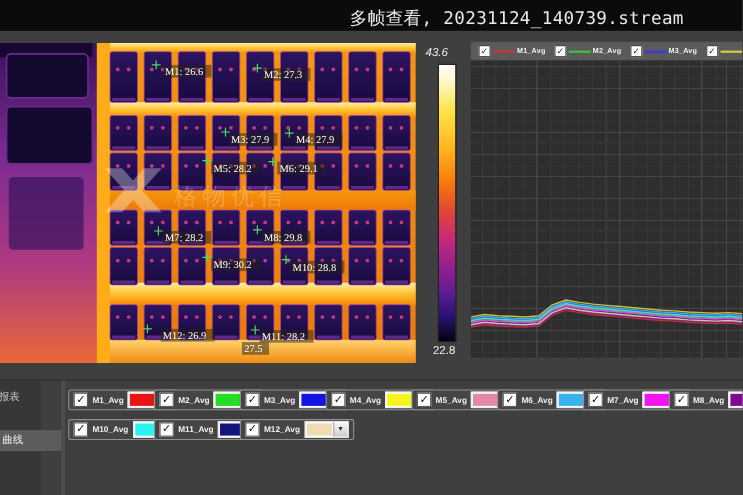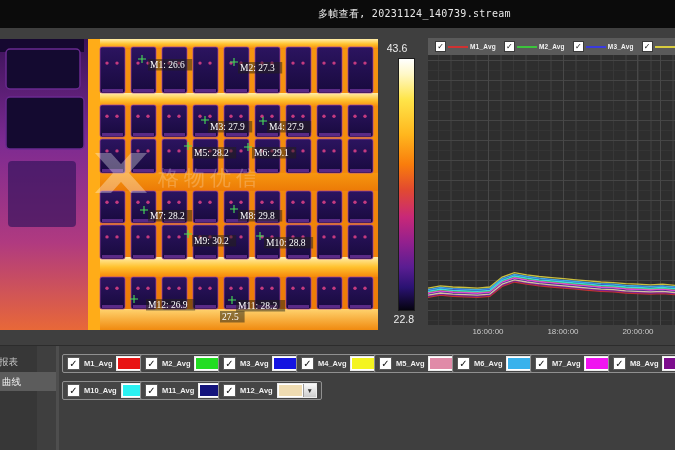--- a/index.html
+++ b/index.html
@@ -4,27 +4,27 @@
 <style>
   html,body{margin:0;padding:0;}
   body{
     position:relative;width:675px;height:450px;overflow:hidden;
     background:#3f3f3f;font-family:"Liberation Sans",sans-serif;
     -webkit-font-smoothing:antialiased;
   }
   
   .topbar{position:absolute;left:0;top:0;width:675px;height:28px;background:#0b0b0b;}
   .title{position:absolute;left:318px;top:7px;font-family:"DejaVu Sans Mono","DejaVu Sans",monospace;
-    font-size:10px;color:#e8e8e8;letter-spacing:.3px;white-space:nowrap;}
+    font-size:16px;color:#e8e8e8;letter-spacing:.3px;white-space:nowrap;}
   
   .thermal{position:absolute;left:0;top:39px;width:378px;height:291px;}
   .thermal svg{display:block;}
   
   .scale-label{position:absolute;width:34px;text-align:center;font-size:10.5px;color:#eee;}
-  .scale-max{left:380px;top:42px;}
+  .scale-max{left:380px;top:42px;font-style:italic;}
   .scale-min{left:380px;top:313px;text-align:right;}
   .colorbar{position:absolute;left:398px;top:58px;width:15px;height:251px;
     background:linear-gradient(to bottom,
       #ffffff 0%,#fff8c8 6%,#ffe54a 16%,#ffb71e 30%,#f97d0c 42%,
       #e24a30 52%,#c82878 63%,#93208e 73%,#5a1d92 83%,#2a1272 91%,#05030f 100%);
     border:1px solid #1d1d1d;}
   
   .chart-panel{position:absolute;left:428px;top:38px;width:247px;height:302px;}
   .legend{position:absolute;left:0;top:0;width:247px;height:17px;background:#5a5a5a;
     display:flex;align-items:center;padding-left:7px;gap:8px;box-sizing:border-box;overflow:hidden;}
@@ -42,21 +42,21 @@
       repeating-linear-gradient(to bottom,#353535 0 1px,transparent 1px 10px);
     background-position:-15px -15px;}
   .plot svg{position:absolute;left:0;top:0;}
   .xticks{position:absolute;left:0;top:289px;width:247px;height:12px;}
   .xtick{position:absolute;top:0;width:50px;text-align:center;font-size:8px;color:#c9c9c9;}
   
   .bottom-divider{position:absolute;left:0;top:345px;width:675px;height:1px;background:#2c2c2c;}
   .side-panel{position:absolute;left:0;top:346px;width:37px;height:104px;background:#373737;}
   .side-item{position:absolute;left:0;width:56px;font-size:9.5px;color:#c6c6c6;
     line-height:19px;padding-left:2px;box-sizing:border-box;white-space:nowrap;overflow:hidden;}
-  .side-item.sel{background:#5c5c5c;color:#f0f0f0;}
+  .side-item.sel{background:#5c5c5c;color:#f0f0f0;margin-top:19px;}
   .splitter{position:absolute;left:56px;top:346px;width:3px;height:104px;background:#4e4e4e;}
   .series-area{position:absolute;left:59px;top:346px;width:616px;height:104px;}
   .sgroup{position:absolute;height:19px;display:flex;align-items:center;gap:4px;
     padding:0 4px;border:1px solid #909090;border-radius:2px;background:#454545;box-sizing:border-box;}
   .cb{width:11px;height:11px;background:#fff;border:1px solid #5a5a5a;font-size:10px;line-height:11px;
     text-align:center;color:#111;flex:0 0 auto;}
   .slabel{font-size:7.5px;color:#f0f0f0;font-weight:bold;white-space:nowrap;}
   .combo{display:flex;align-items:stretch;background:#fff;border:1px solid #ececec;height:13px;flex:0 0 auto;}
   .swatch{width:23px;height:11px;margin:1px;display:inline-block;}
   .dbtn{width:12px;background:linear-gradient(#fbfbfb,#cccccc);border-left:1px solid #9a9a9a;
@@ -442,25 +442,20 @@
         <polyline points="0.0,233.1 12.4,230.9 24.7,232.0 37.0,232.5 49.4,233.1 61.8,232.0 74.1,222.1 86.4,217.7 98.8,219.9 111.2,221.5 123.5,222.6 135.9,223.7 148.2,224.8 160.6,225.9 172.9,227.0 185.3,227.6 197.6,228.7 209.9,229.2 222.3,229.8 234.6,229.2 247.0,230.3" fill="none" stroke="#d8cc3e" stroke-width="1.3" opacity="0.92"></polyline>
         <polyline points="0.0,238.0 12.4,235.8 24.7,236.9 37.0,237.5 49.4,238.0 61.8,236.9 74.1,227.0 86.4,222.6 98.8,224.8 111.2,226.5 123.5,227.6 135.9,228.7 148.2,229.8 160.6,230.9 172.9,232.0 185.3,232.5 197.6,233.6 209.9,234.2 222.3,234.7 234.6,234.2 247.0,235.3" fill="none" stroke="#dd88a6" stroke-width="1.3" opacity="0.92"></polyline>
         <polyline points="0.0,234.7 12.4,232.5 24.7,233.6 37.0,234.2 49.4,234.7 61.8,233.6 74.1,223.7 86.4,219.3 98.8,221.5 111.2,223.2 123.5,224.3 135.9,225.4 148.2,226.5 160.6,227.6 172.9,228.7 185.3,229.2 197.6,230.3 209.9,230.9 222.3,231.4 234.6,230.9 247.0,232.0" fill="none" stroke="#44b2e8" stroke-width="1.3" opacity="0.92"></polyline>
         <polyline points="0.0,238.6 12.4,236.4 24.7,237.5 37.0,238.0 49.4,238.6 61.8,237.5 74.1,227.6 86.4,223.2 98.8,225.4 111.2,227.0 123.5,228.1 135.9,229.2 148.2,230.3 160.6,231.4 172.9,232.5 185.3,233.1 197.6,234.2 209.9,234.7 222.3,235.3 234.6,234.7 247.0,235.8" fill="none" stroke="#e040e0" stroke-width="1.3" opacity="0.92"></polyline>
         <polyline points="0.0,241.3 12.4,239.1 24.7,240.2 37.0,240.8 49.4,241.3 61.8,240.2 74.1,230.3 86.4,225.9 98.8,228.1 111.2,229.8 123.5,230.9 135.9,232.0 148.2,233.1 160.6,234.2 172.9,235.3 185.3,235.8 197.6,236.9 209.9,237.5 222.3,238.0 234.6,237.5 247.0,238.6" fill="none" stroke="#86209a" stroke-width="1.3" opacity="0.92"></polyline>
         <polyline points="0.0,236.4 12.4,234.2 24.7,235.3 37.0,235.8 49.4,236.4 61.8,235.3 74.1,225.4 86.4,221.0 98.8,223.2 111.2,224.8 123.5,225.9 135.9,227.0 148.2,228.1 160.6,229.2 172.9,230.3 185.3,230.9 197.6,232.0 209.9,232.5 222.3,233.1 234.6,232.5 247.0,233.6" fill="none" stroke="#3ce4e4" stroke-width="1.3" opacity="0.92"></polyline>
         <polyline points="0.0,239.7 12.4,237.5 24.7,238.6 37.0,239.1 49.4,239.7 61.8,238.6 74.1,228.7 86.4,224.3 98.8,226.5 111.2,228.1 123.5,229.2 135.9,230.3 148.2,231.4 160.6,232.5 172.9,233.6 185.3,234.2 197.6,235.3 209.9,235.8 222.3,236.4 234.6,235.8 247.0,236.9" fill="none" stroke="#2a2a96" stroke-width="1.3" opacity="0.92"></polyline>
         <polyline points="0.0,240.2 12.4,238.0 24.7,239.1 37.0,239.7 49.4,240.2 61.8,239.1 74.1,229.2 86.4,224.8 98.8,227.0 111.2,228.7 123.5,229.8 135.9,230.9 148.2,232.0 160.6,233.1 172.9,234.2 185.3,234.7 197.6,235.8 209.9,236.4 222.3,236.9 234.6,236.4 247.0,237.5" fill="none" stroke="#e3cfa4" stroke-width="1.3" opacity="0.92"></polyline>
       </svg>
   </div>
-  <div class="xticks" id="xticks">
-      <span class="xtick" style="left: 35px;">16:00:00</span>
-      <span class="xtick" style="left: 110px;">18:00:00</span>
-      <span class="xtick" style="left: 185px;">20:00:00</span>
-    </div>
 </div>
 
 <div class="bottom-divider"></div>
 <div class="side-panel">
   <div class="side-item" style="top:6px;margin-left:-3px;">报表</div>
   <div class="side-item sel" style="top:26px;">曲线</div>
 </div>
 <div class="splitter"></div>
 <div class="series-area" id="series-area">
     <div class="sgroup" style="left: 3px; top: 8px;">

